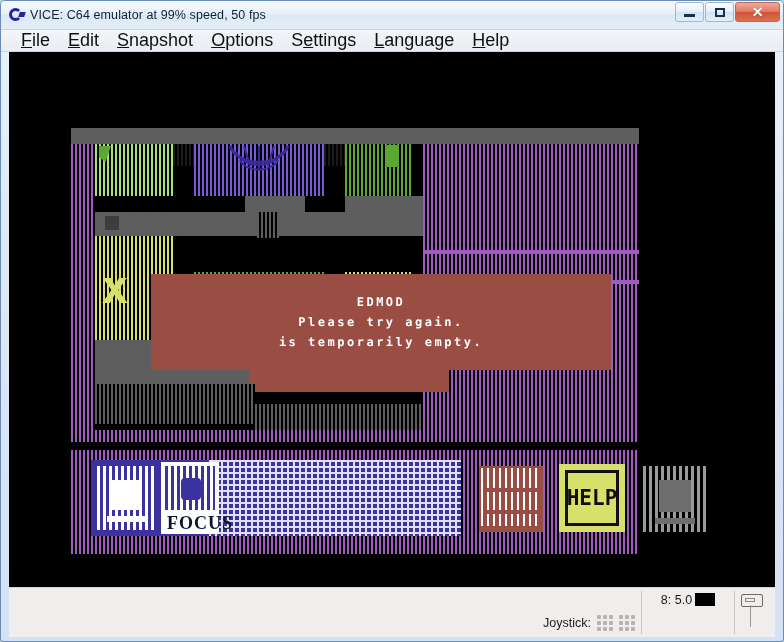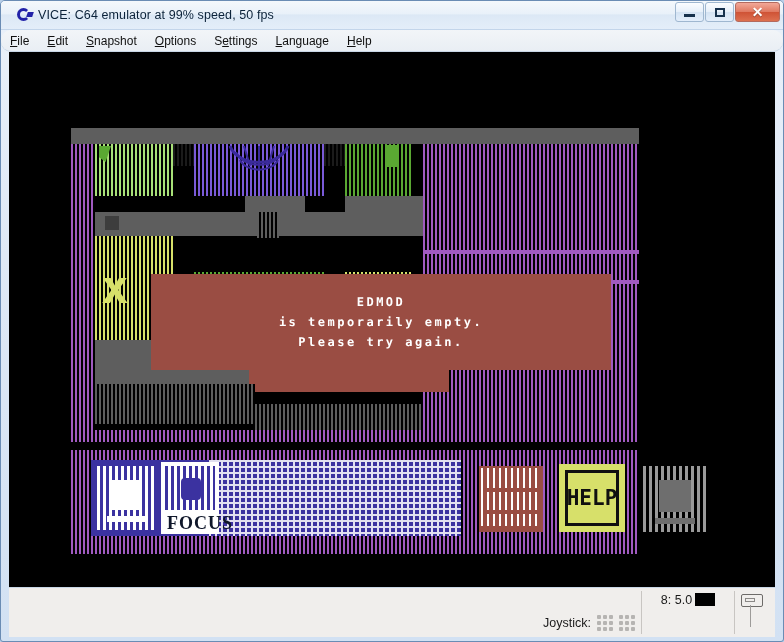--- a/index.html
+++ b/index.html
@@ -32,21 +32,21 @@
   .titlebar {
     position: relative;
     height: 28px;
     flex: 0 0 28px;
     background: linear-gradient(to bottom,
         #f4f8fc 0%, #e9f1f9 45%, #dce8f5 50%, #e4eef9 100%);
     border-bottom: 1px solid #c3d5ea;
     border-radius: 4px 4px 0 0;
     display: flex;
     align-items: center;
-    padding-left: 15px;
+    padding-left: 7px;
   }
   .app-icon {
     width: 17px; height: 17px;
     flex: 0 0 17px;
     position: relative;
     margin-right: 5px;
   }
   .app-icon .ring {
     position: absolute;
     left: 1px; top: 1px;
@@ -110,25 +110,24 @@
     text-shadow: 0 1px 0 rgba(0,0,0,.35);
   }
 
   
   .menubar {
     height: 21px;
     flex: 0 0 21px;
     background: linear-gradient(to bottom, #f2f5f8 0%, #e9eef4 100%);
     display: flex;
     align-items: center;
-    padding-left: 0;
+    padding-left: 11px;
     border-bottom: 1px solid #c9d7e6;
-    font-size: 12px;
+    font-size: 18px;
     color: #101010;
-    border-radius: 10px;
   }
   .menu-item {
     padding: 2px 9px 2px 9px;
     white-space: nowrap;
     cursor: default;
   }
   .menu-item u { text-decoration: underline; }
 
   
   .emu-wrap {
@@ -418,22 +417,22 @@
                       #5e5e5e 0px, #5e5e5e 2px, #000 2px, #000 4px);"></div>
         <div class="cell stripe" style="left:246px; top:352px; width:168px; height:26px;
                     background-image: repeating-linear-gradient(to right,
                       #5e5e5e 0px, #5e5e5e 2px, #000 2px, #000 4px);"></div>
         <div class="cell stripe" style="left:62px; top:378px; width:568px; height:12px;
                     background-image: repeating-linear-gradient(to right,
                       #a05ac0 0px, #a05ac0 2px, #000 2px, #000 4px);"></div>
 
         <div class="dialog" style="left:142px; top:222px; width:460px; height:96px;">
           <div class="dlg-line">EDMOD</div>
+          <div class="dlg-line">Please try again.</div>
           <div class="dlg-line">is temporarily empty.</div>
-          <div class="dlg-line">Please try again.</div>
         </div>
 
         <div class="cell stripe" style="left:62px; top:398px; width:568px; height:92px;
                     background-image: repeating-linear-gradient(to right,
                       #a05ac0 0px, #a05ac0 2px, #000 2px, #000 4px);"></div>
         <div class="cell stripe" style="left:62px; top:490px; width:568px; height:12px;
                     background-image: repeating-linear-gradient(to right,
                       #a05ac0 0px, #a05ac0 2px, #000 2px, #000 4px);"></div>
 
         <div class="cell" style="left:82px; top:408px; width:370px; height:76px; background:#3b32a0;"></div>

